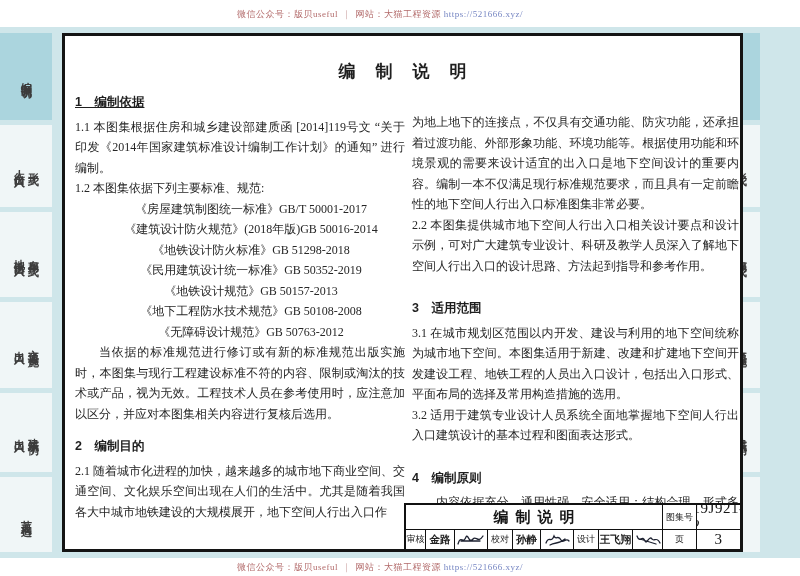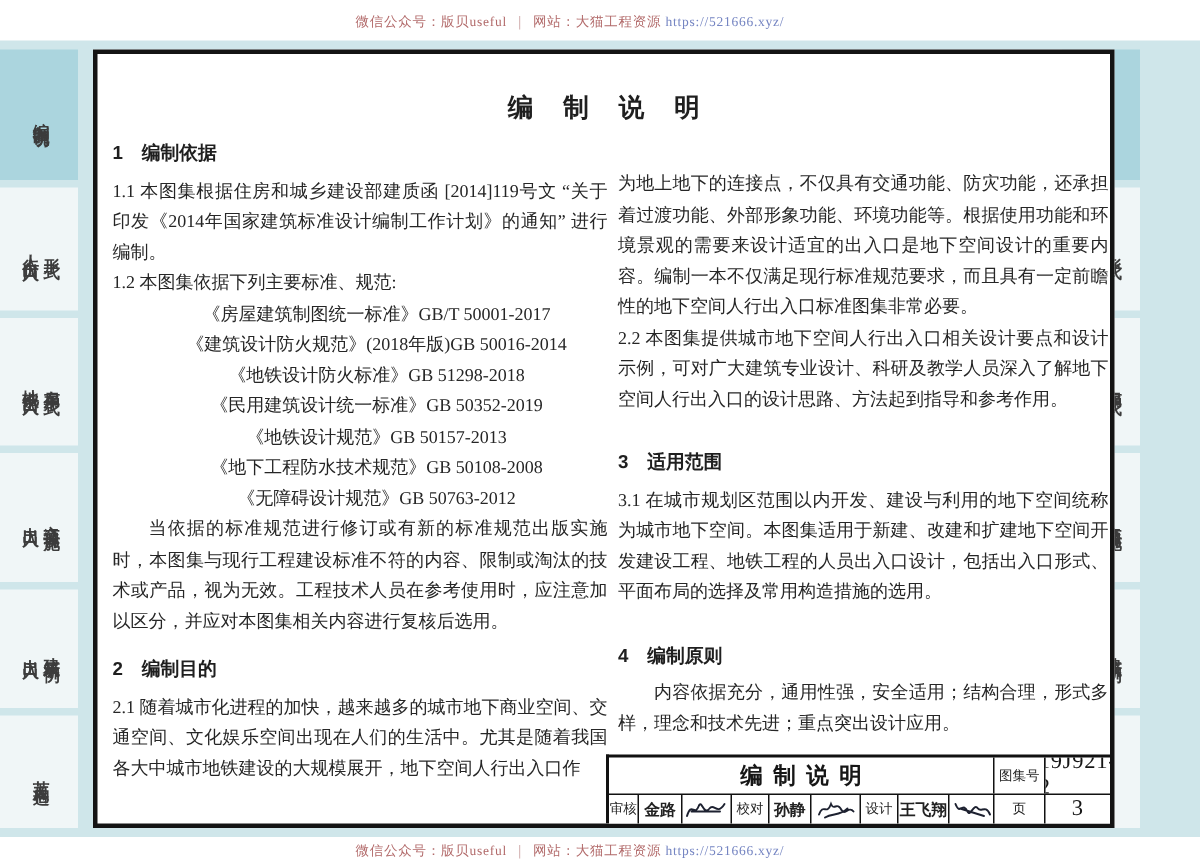--- a/index.html
+++ b/index.html
@@ -39,21 +39,21 @@
 
   .doc-title { position:absolute; top:24px; left:0; width:100%; text-align:center;
                font-family:"Liberation Sans","DejaVu Sans",sans-serif; font-weight:bold;
                font-size:17px; letter-spacing:20px; padding-left:20px; color:#1f1f1f; }
 
   .col { position:absolute; font-size:12px; line-height:20.5px; text-align:justify; }
   .col-left  { left:10px;  top:56px; width:330px; }
   .col-right { left:347px; top:76px; width:327px; }
   .h { font-family:"Liberation Sans","DejaVu Sans",sans-serif; font-weight:bold;
        font-size:12.5px; margin:12px 0 4px; text-align:left; color:#1f1f1f; }
-  .h.first { margin-top:0; }
+  .h.first { margin-top:0;text-decoration:underline; }
   .h.gap { margin-top:22px; }
   .indent { text-indent:2em; }
   .std-row { display:flex; justify-content:center; padding-left:22px; }
   .std-code { white-space:nowrap; }
 
   
   .tblock { position:absolute; left:339px; top:467px; width:336px; height:46px;
             border-top:2px solid #111; border-left:2px solid #111;
             display:flex; flex-direction:column; background:#fff; }
   .tb-row1 { display:flex; height:25px; border-bottom:1px solid #111; }
@@ -175,20 +175,21 @@
       <p class="indent">当依据的标准规范进行修订或有新的标准规范出版实施时，本图集与现行工程建设标准不符的内容、限制或淘汰的技术或产品，视为无效。工程技术人员在参考使用时，应注意加以区分，并应对本图集相关内容进行复核后选用。</p>
       <div class="h">2　编制目的</div>
       <p>2.1 随着城市化进程的加快，越来越多的城市地下商业空间、交通空间、文化娱乐空间出现在人们的生活中。尤其是随着我国各大中城市地铁建设的大规模展开，地下空间人行出入口作</p>
     </div>
 
     <div class="col col-right">
       <p>为地上地下的连接点，不仅具有交通功能、防灾功能，还承担着过渡功能、外部形象功能、环境功能等。根据使用功能和环境景观的需要来设计适宜的出入口是地下空间设计的重要内容。编制一本不仅满足现行标准规范要求，而且具有一定前瞻性的地下空间人行出入口标准图集非常必要。</p>
       <p>2.2 本图集提供城市地下空间人行出入口相关设计要点和设计示例，可对广大建筑专业设计、科研及教学人员深入了解地下空间人行出入口的设计思路、方法起到指导和参考作用。</p>
       <div class="h gap">3　适用范围</div>
       <p>3.1 在城市规划区范围以内开发、建设与利用的地下空间统称为城市地下空间。本图集适用于新建、改建和扩建地下空间开发建设工程、地铁工程的人员出入口设计，包括出入口形式、平面布局的选择及常用构造措施的选用。</p>
+      <p>3.2 适用于建筑专业设计人员系统全面地掌握地下空间人行出入口建筑设计的基本过程和图面表达形式。</p>
       <div class="h gap">4　编制原则</div>
       <p class="indent">内容依据充分，通用性强，安全适用；结构合理，形式多样，理念和技术先进；重点突出设计应用。</p>
     </div>
 
     <div class="tblock">
       <div class="tb-row1">
         <div class="tb-cell first tb-title">编制说明</div>
         <div class="tb-cell tb-lab tb-r1lab">图集号</div>
         <div class="tb-cell tb-val tb-r1val">19J921-2</div>
       </div>

